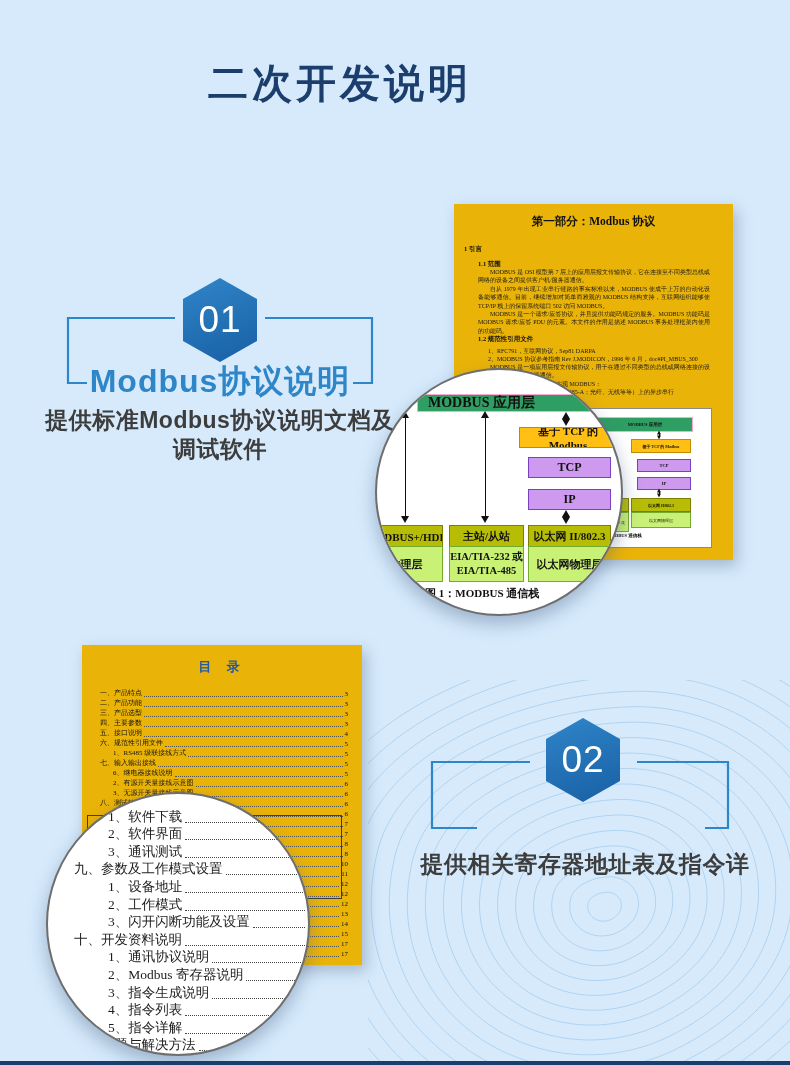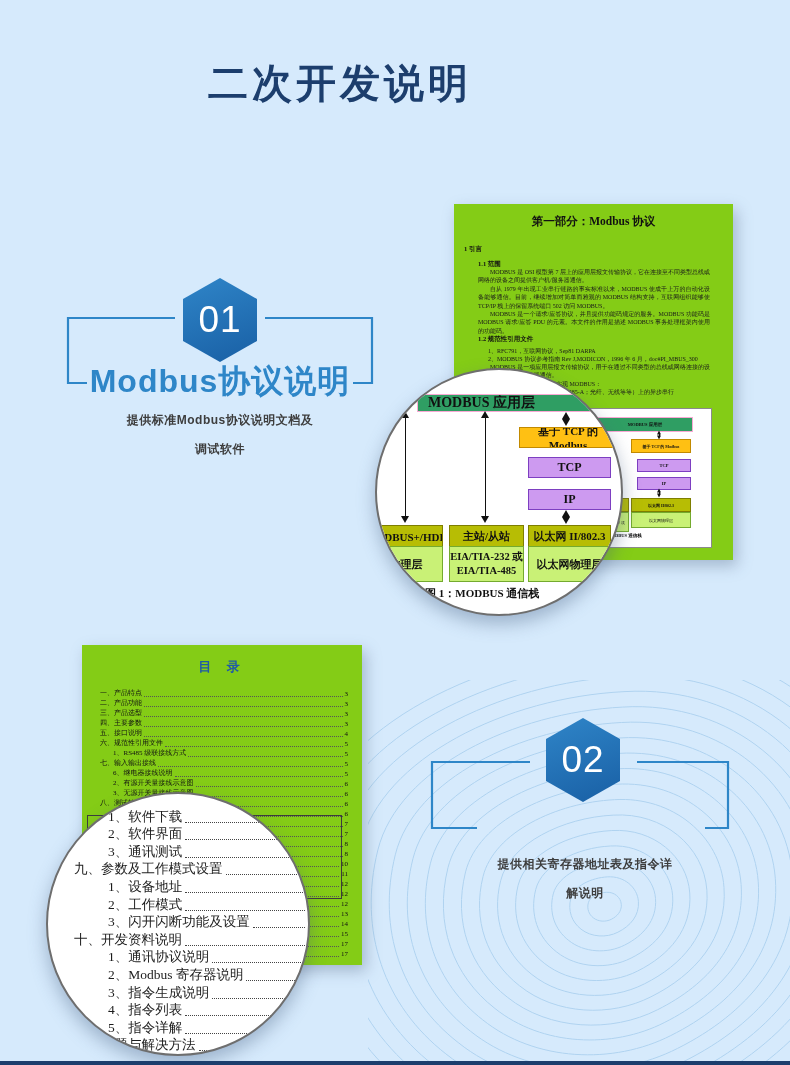--- a/index.html
+++ b/index.html
@@ -18,25 +18,25 @@
   
   .bracket{z-index:4}
   .bracket path{fill:none;stroke:var(--accent,#2e86c8);stroke-width:2.2px}
   .hex{width:74px;height:84px;z-index:5;
     clip-path:polygon(50% 0,100% 25%,100% 75%,50% 100%,0 75%,0 25%);
     background:linear-gradient(160deg,#2f85c8 0%,#1b63a8 90%);
     display:flex;align-items:center;justify-content:center}
   .hex span{color:#fff;font-size:37px;font-weight:400;letter-spacing:1px}
   .sec-title{text-align:center;font-size:32px;font-weight:600;color:var(--accent,#2e86c8);
     letter-spacing:1px;z-index:5}
-  .sec-desc{text-align:center;font-size:12px;line-height:29px;font-weight:600;
+  .sec-desc{text-align:center;font-size:23px;line-height:29px;font-weight:600;
     color:#3d3d3d;z-index:5;letter-spacing:.5px}
 
   
-  .page{background:#84cc16;box-shadow:4px 6px 14px rgba(90,110,140,.4);z-index:2}
+  .page{background:#eab308;box-shadow:4px 6px 14px rgba(90,110,140,.4);z-index:2}
   .ser{font-family:"Liberation Serif",serif}
   .doc1-title{left:0;top:10px;width:279px;text-align:center;font-size:11.5px;font-weight:700;color:#111}
   .dh{font-size:6.5px;font-weight:700;color:#111}
   .dp{font-size:6px;line-height:1.4;color:#1a1a1a;text-align:justify;text-indent:2em;margin:0}
   .dli{font-size:6px;color:#1a1a1a}
 
   
   .frame{border:1px solid #8a8a8a;background:#fff}
   .dbox{position:absolute;display:flex;align-items:center;justify-content:center;
     text-align:center;color:#111;font-family:"Liberation Serif",serif;overflow:hidden}
@@ -128,21 +128,20 @@
 
   <svg class="abs bracket" style="left:425px;top:754px" width="310" height="80" viewBox="0 0 310 80">
     <path d="M105,8 H7 V74 H52"></path>
     <path d="M212,8 H303 V74 H280"></path>
   </svg>
   <div class="abs hex" style="left:546px;top:718px">
     <span>02</span>
   </div>
   <div class="abs sec-desc" style="left:420px;top:850px;width:330px">
     <div>提供相关寄存器地址表及指令详</div>
-    <div>解说明</div>
   </div>
 
   <div class="abs page ser" style="left:454px;top:204px;width:279px;height:356px">
     <div class="abs doc1-title">第一部分：Modbus 协议</div>
     <div class="abs dh" style="left:10px;top:41px">1  引言</div>
     <div class="abs dh" style="left:24px;top:56px">1.1  范围</div>
     <p class="abs dp" style="left:24px;top:64px;width:232px">MODBUS 是 OSI 模型第 7 层上的应用层报文传输协议，它在连接至不同类型总线或网络的设备之间提供客户机/服务器通信。</p>
     <p class="abs dp" style="left:24px;top:81px;width:232px">自从 1979 年出现工业串行链路的事实标准以来，MODBUS 使成千上万的自动化设备能够通信。目前，继续增加对简单而雅观的 MODBUS 结构支持，互联网组织能够使 TCP/IP 栈上的保留系统端口 502 访问 MODBUS。</p>
     <p class="abs dp" style="left:24px;top:106px;width:232px">MODBUS 是一个请求/应答协议，并且提供功能码规定的服务。MODBUS 功能码是 MODBUS 请求/应答 PDU 的元素。本文件的作用是描述 MODBUS 事务处理框架内使用的功能码。</p>
     <div class="abs dh" style="left:24px;top:131px">1.2  规范性引用文件</div>

